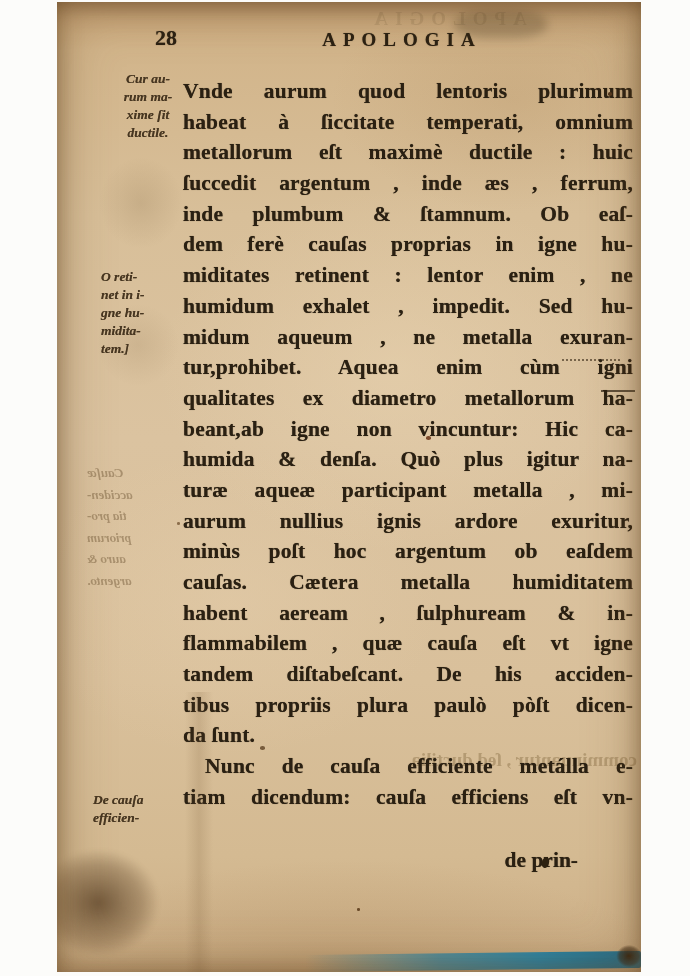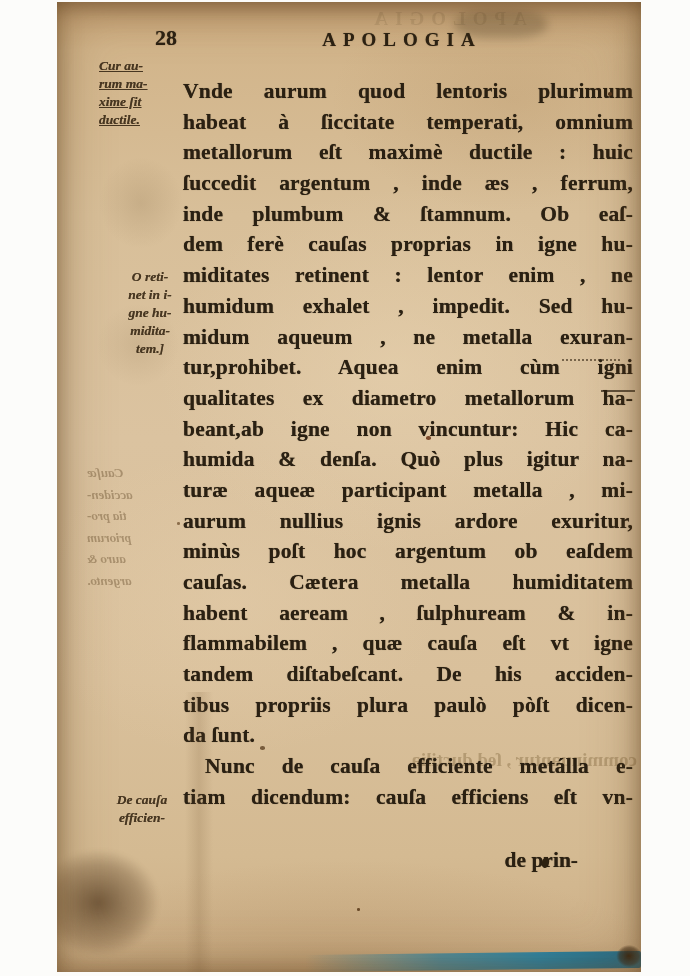--- a/index.html
+++ b/index.html
@@ -35,23 +35,23 @@
   }
   .runtitle{
     position:absolute;left:200px;top:27px;width:290px;text-align:center;
     font-size:19px;font-weight:700;letter-spacing:7px;color:var(--ink,#2a2012);
     text-shadow:0 0 1px rgba(42,32,18,.55);
   }
   
   .mnote{
     position:absolute;left:30px;width:98px;
     font-size:13.5px;line-height:18px;font-style:italic;font-weight:600;
-    color:#473621;text-shadow:0 0 .5px rgba(70,54,33,.7);text-align:center;
-  }
-  .mnote.n0{top:55px;text-align:left;padding-left:12px;text-decoration:underline;}
+    color:#473621;text-shadow:0 0 .5px rgba(70,54,33,.7);
+  }
+  .mnote.n0{top:68px;text-align:center;padding-left:12px;}
   .mnote.n1{top:266px;padding-left:14px;}
   .mnote.n2{top:789px;padding-left:6px;}
   
   .textcol{position:absolute;left:126px;top:53px;width:450px;margin-top:24px;}
   .line{
     height:30.7px;font-size:21.5px;font-weight:700;letter-spacing:.2px;
     color:var(--ink,#2a2012);
     text-align:justify;text-align-last:justify;
     text-shadow:0 0 .7px rgba(40,30,16,.75);
     white-space:nowrap;overflow:visible;

